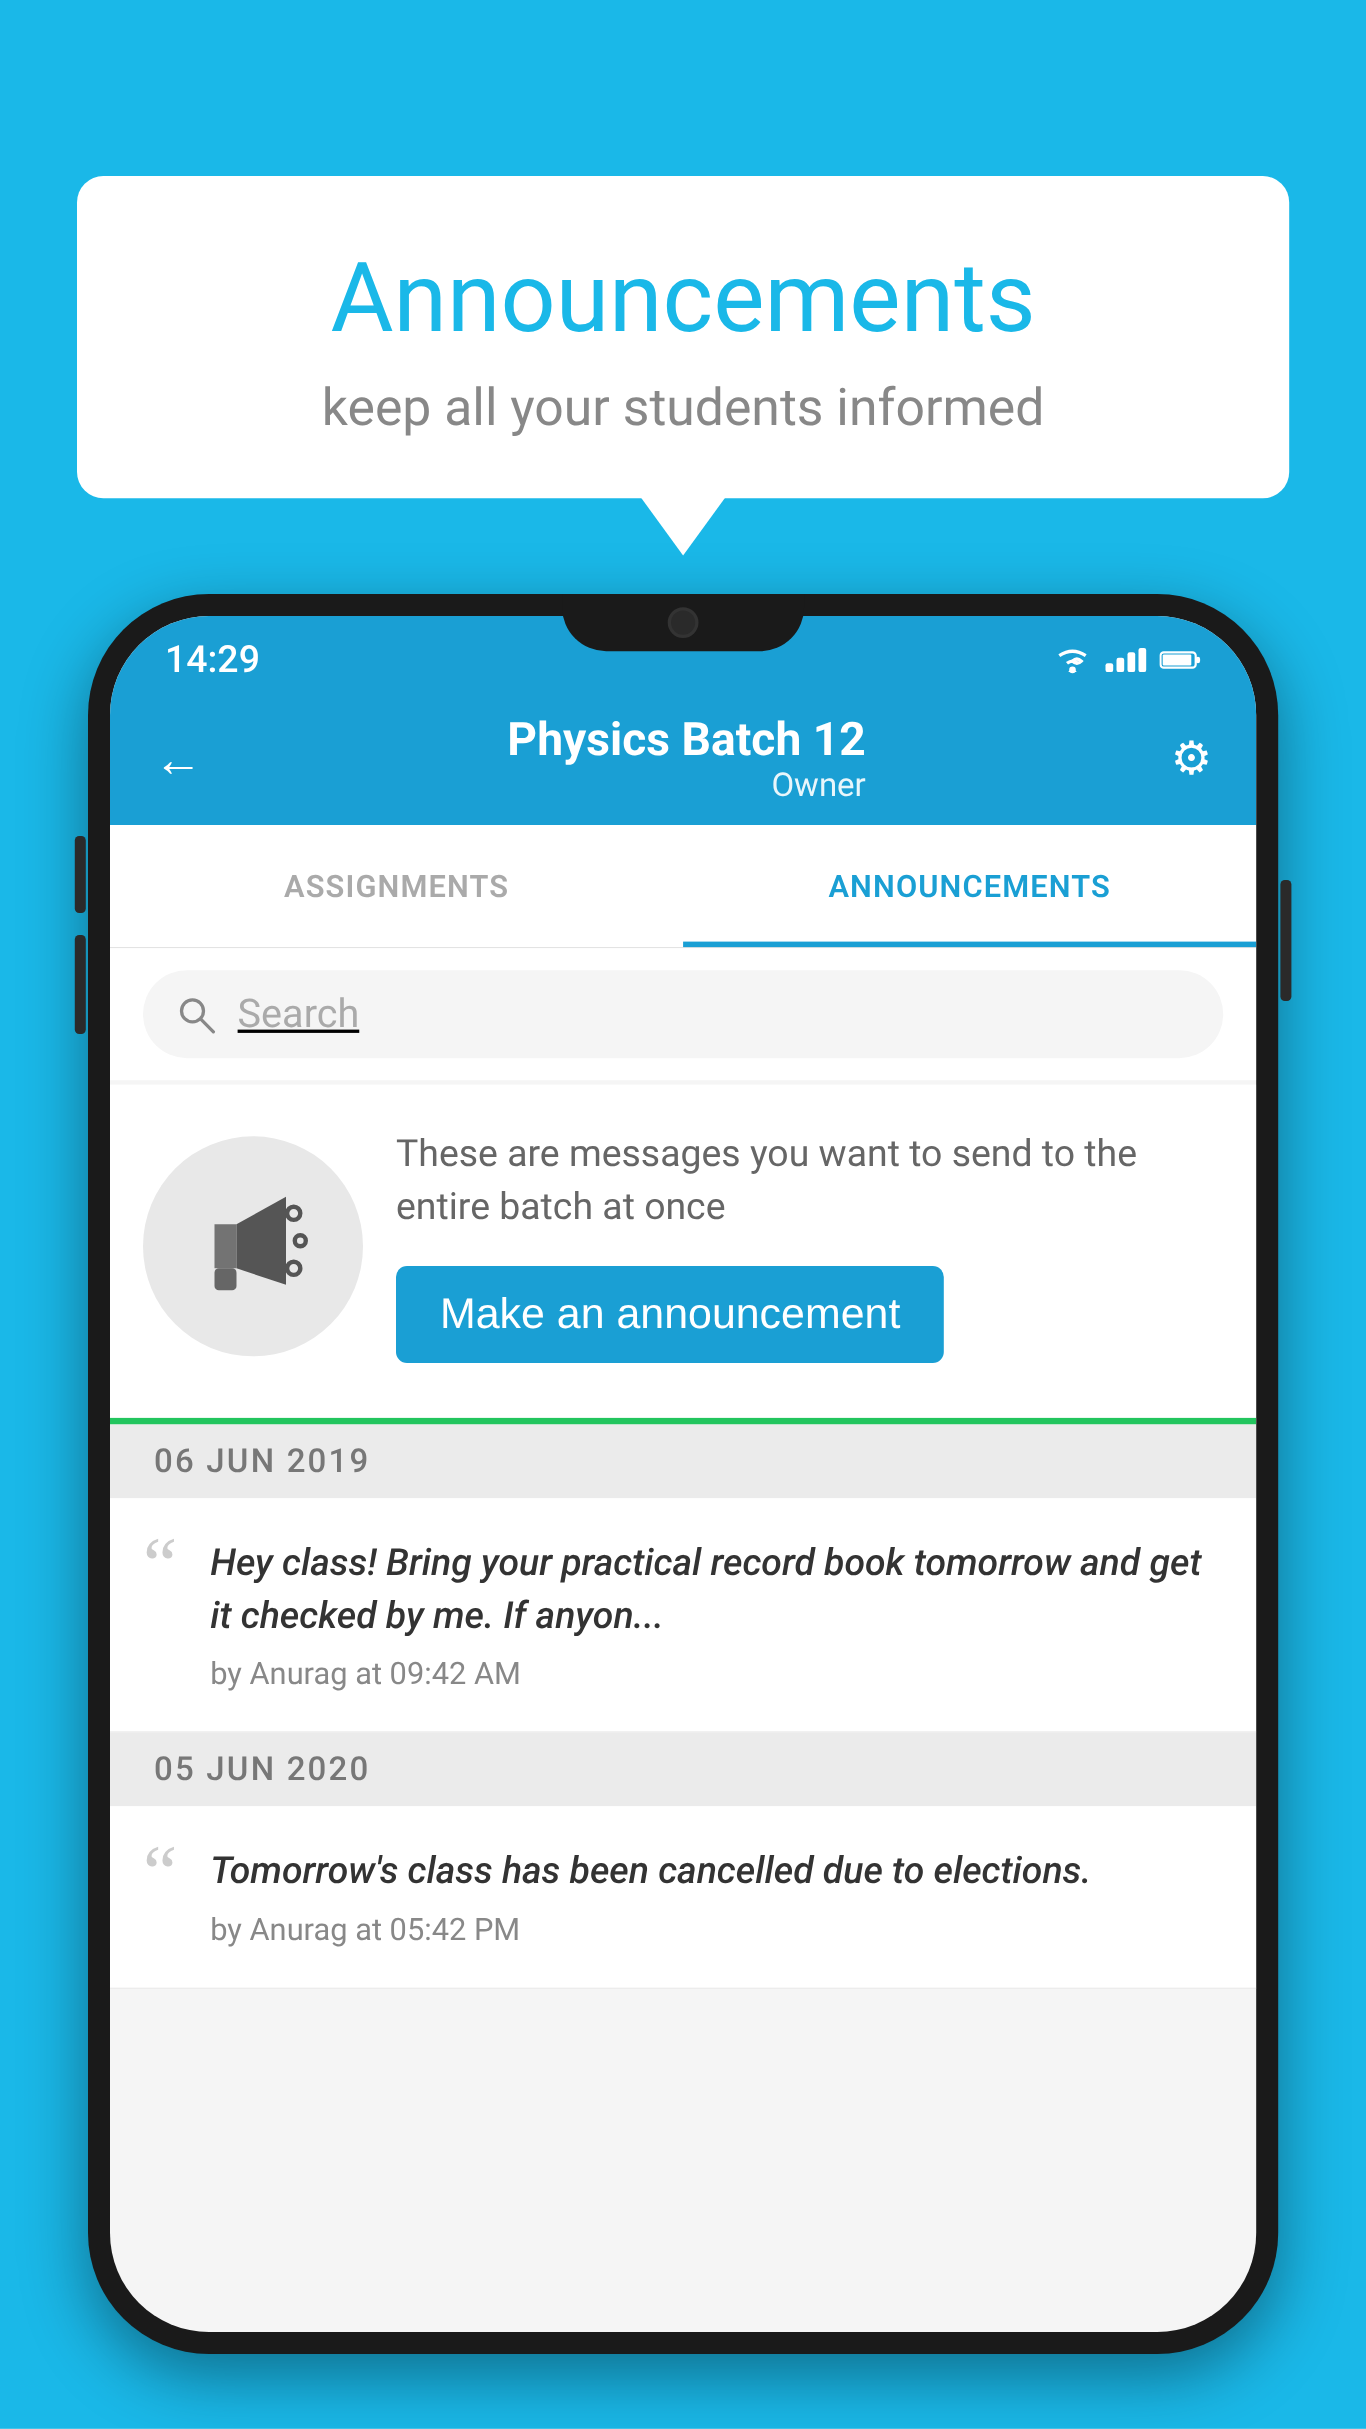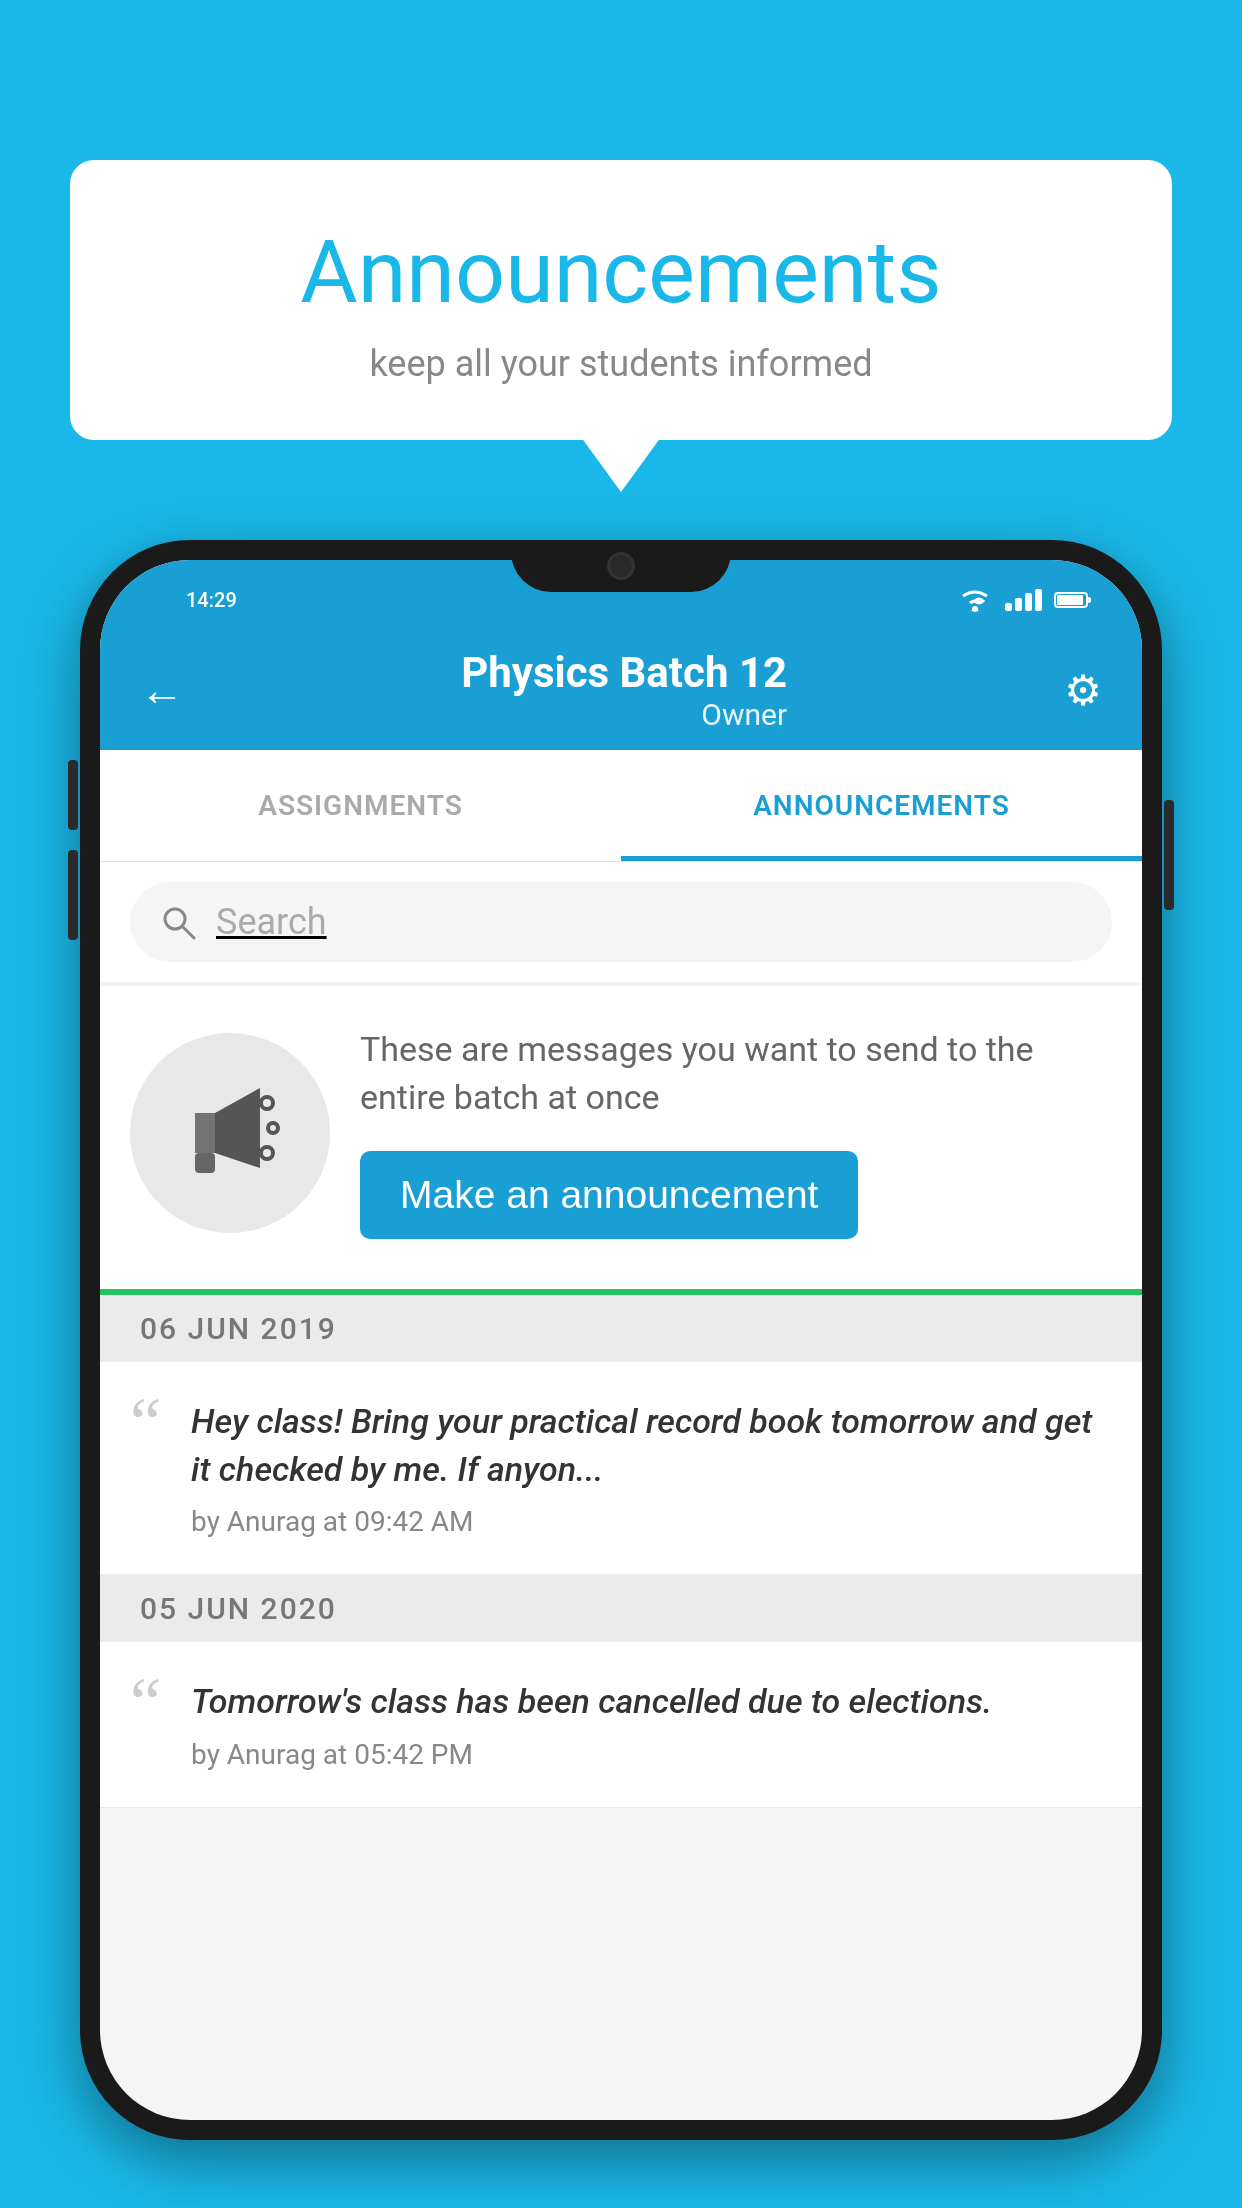--- a/index.html
+++ b/index.html
@@ -43,21 +43,21 @@
     }
 
     .speech-bubble-title {
       font-size: 88px;
       color: #1ab8e8;
       font-weight: 400;
       margin-bottom: 20px;
     }
 
     .speech-bubble-subtitle {
-      font-size: 36px;
+      font-size: 47px;
       color: #888;
       font-weight: 400;
     }
 
     
     .phone-wrapper {
       position: absolute;
       top: 540px;
       left: 80px;
       right: 80px;
@@ -113,23 +113,22 @@
       height: 70px;
       display: flex;
       align-items: center;
       justify-content: space-between;
       padding: 0 50px;
       padding-top: 10px;
     }
 
     .status-time {
       color: white;
-      font-size: 20px;
+      font-size: 34px;
       font-weight: 500;
-      margin-left: 36px;
     }
 
     .status-icons {
       display: flex;
       align-items: center;
       gap: 12px;
     }
 
     .signal-bars {
       display: flex;

